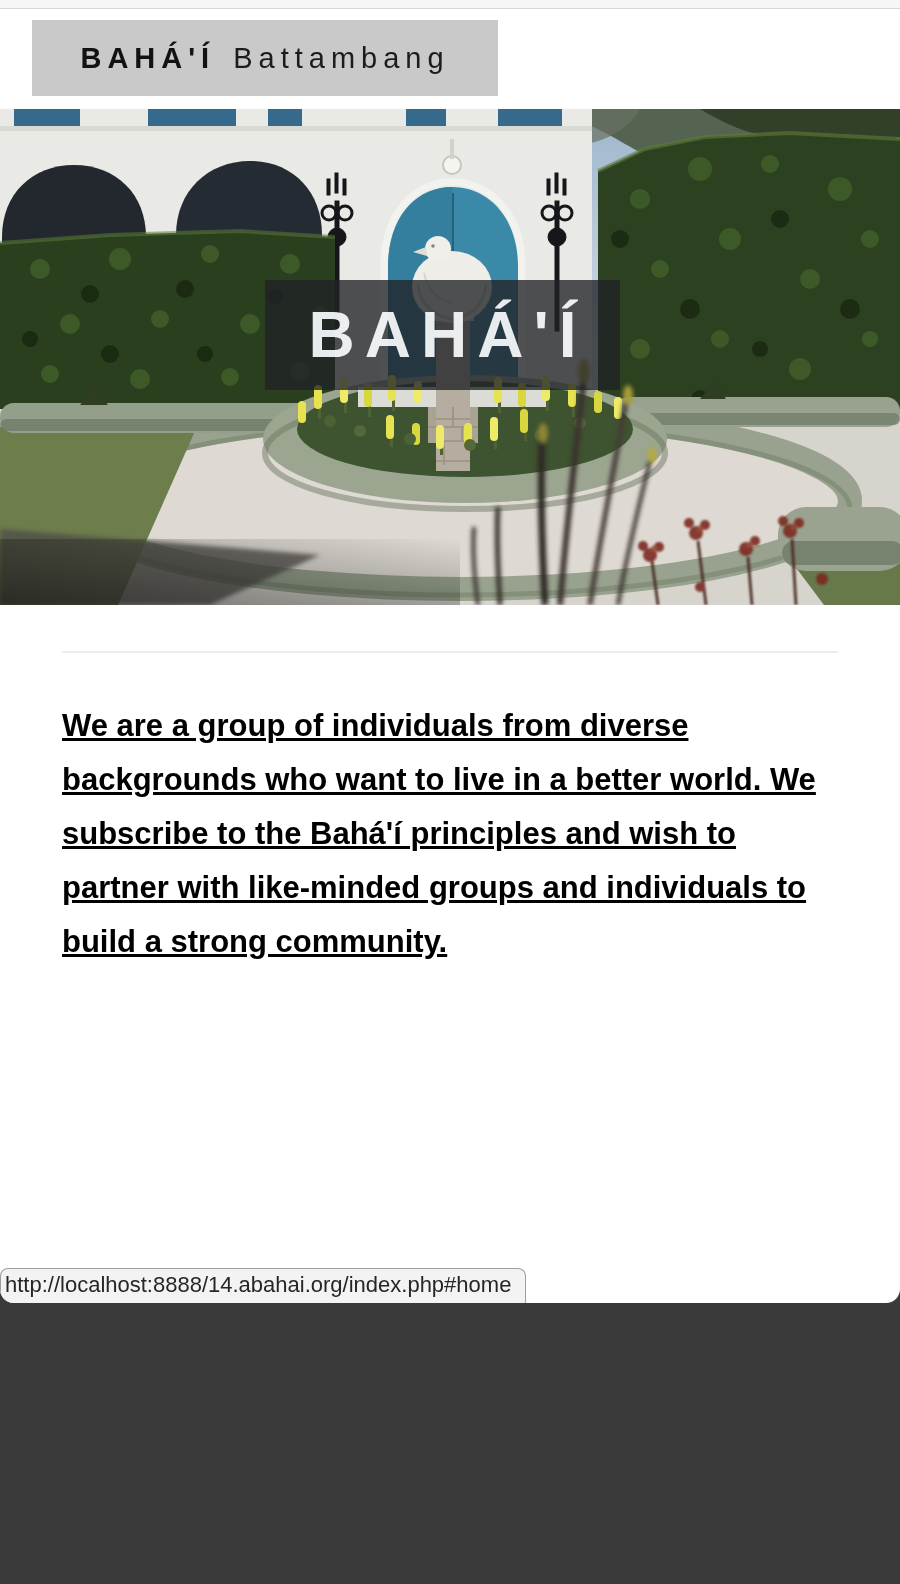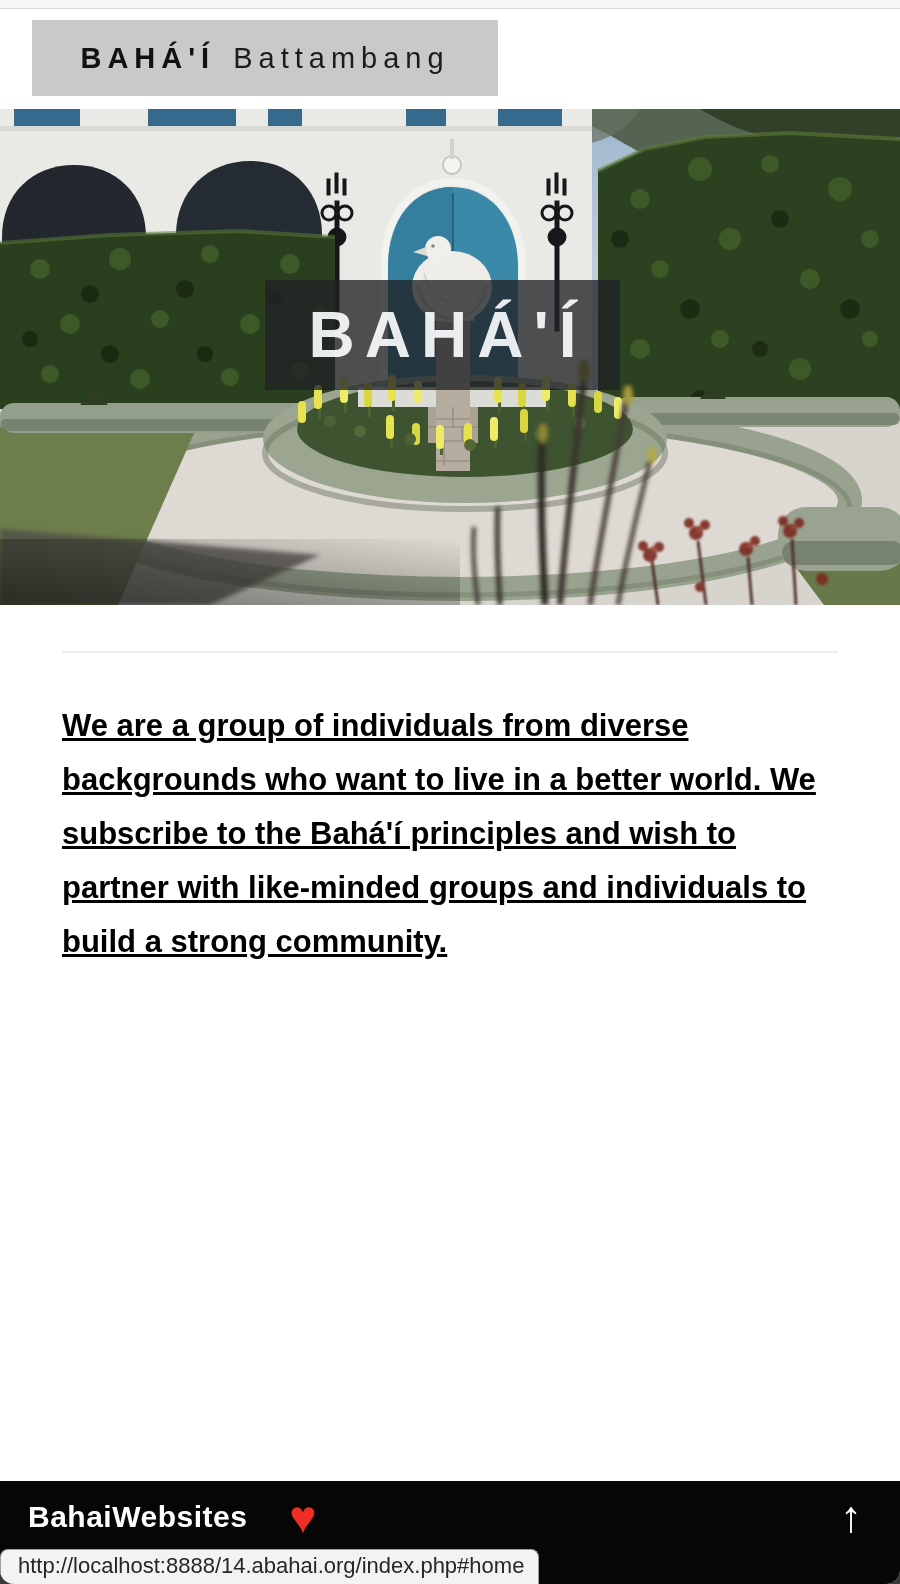--- a/index.html
+++ b/index.html
@@ -5,21 +5,21 @@
   * { margin: 0; padding: 0; box-sizing: border-box; }
   html, body { width: 900px; }
   body {
     background: #3a3a3a;
     font-family: "Liberation Sans", sans-serif;
     -webkit-font-smoothing: antialiased;
   }
   .page {
     position: relative;
     width: 900px;
-    height: 1584px;
+    height: 1303px;
     background: #ffffff;
     overflow: hidden;
     border-radius: 0 0 14px 14px;
   }
   
   .top-strip {
     height: 9px;
     background: #f6f6f8;
     border-bottom: 1px solid #d8d8da;
   }
@@ -148,21 +148,21 @@
   }
   
   .status-tooltip {
     position: absolute;
     left: 0;
     bottom: 0;
     background: #f3f3f3;
     border: 1px solid #9e9e9e;
     border-bottom: none;
     border-radius: 8px 8px 0 0;
-    padding: 3px 14px 5px 17px;
+    padding: 3px 14px 5px 4px;
     z-index: 5;
   }
   .status-url {
     font-size: 22px;
     color: #262626;
     white-space: nowrap;
   }
 </style>
 </head>
 <body>
@@ -438,25 +438,18 @@
     <div class="hero-overlay">
       <span class="hero-overlay-title">BAHÁ'Í</span>
     </div>
   </div>
 
   <div class="about">
     <hr class="about-divider">
     <p class="about-paragraph">We are a group of individuals from diverse backgrounds who want to live in a better world. We subscribe to the Bahá'í principles and wish to partner with like-minded groups and individuals to build a strong community.</p>
   </div>
 
-  <div class="footer">
-    <div class="footer-row">
-      <span class="footer-brand">BahaiWebsites</span>
-      <span class="heart">♥</span>
-      <span class="to-top">↑</span>
-    </div>
-  </div>
 
   <div class="status-tooltip">
     <span class="status-url">http://localhost:8888/14.abahai.org/index.php#home</span>
   </div>
 
 </div>
 
 </body></html>

